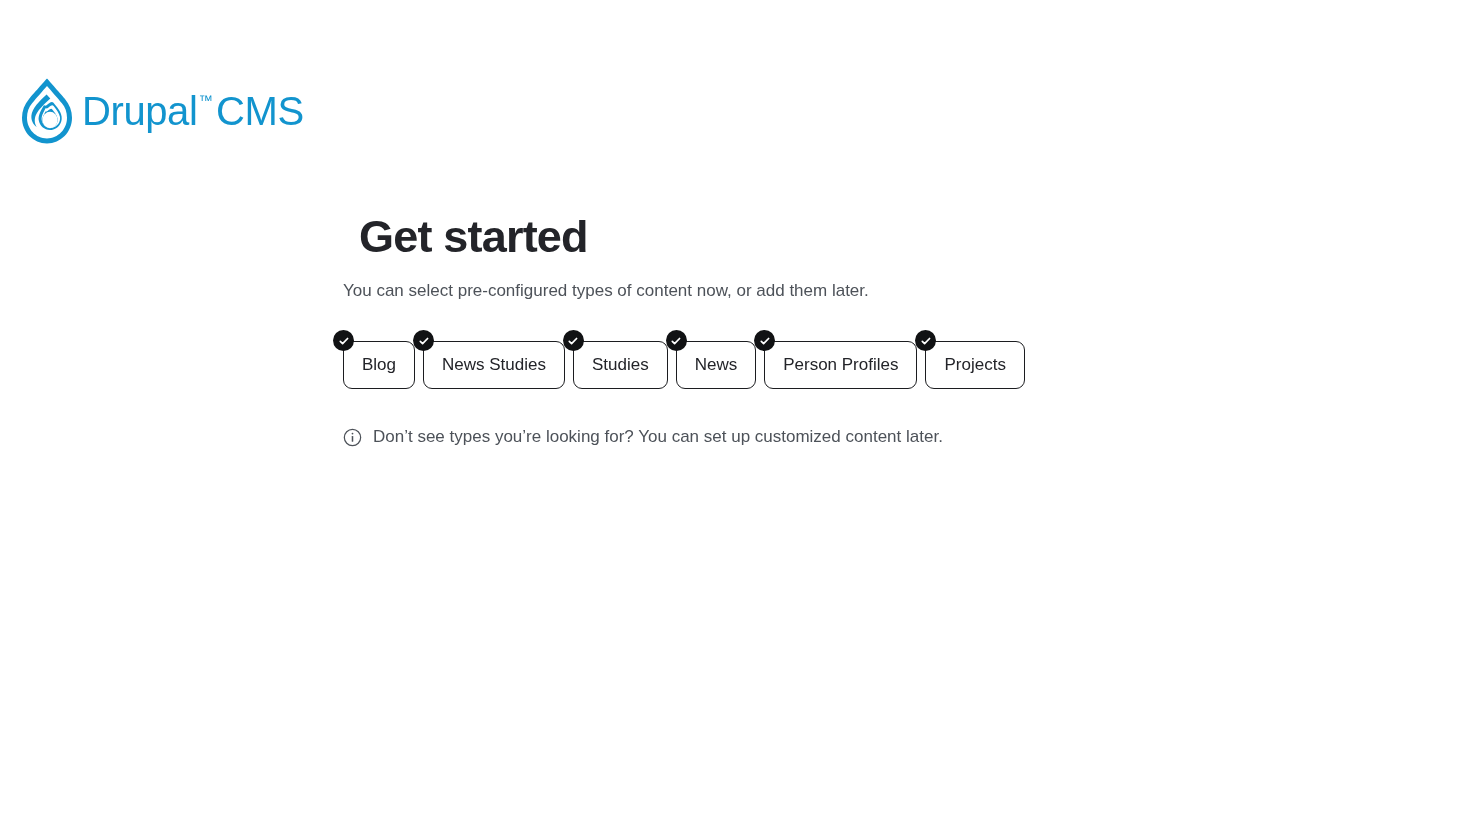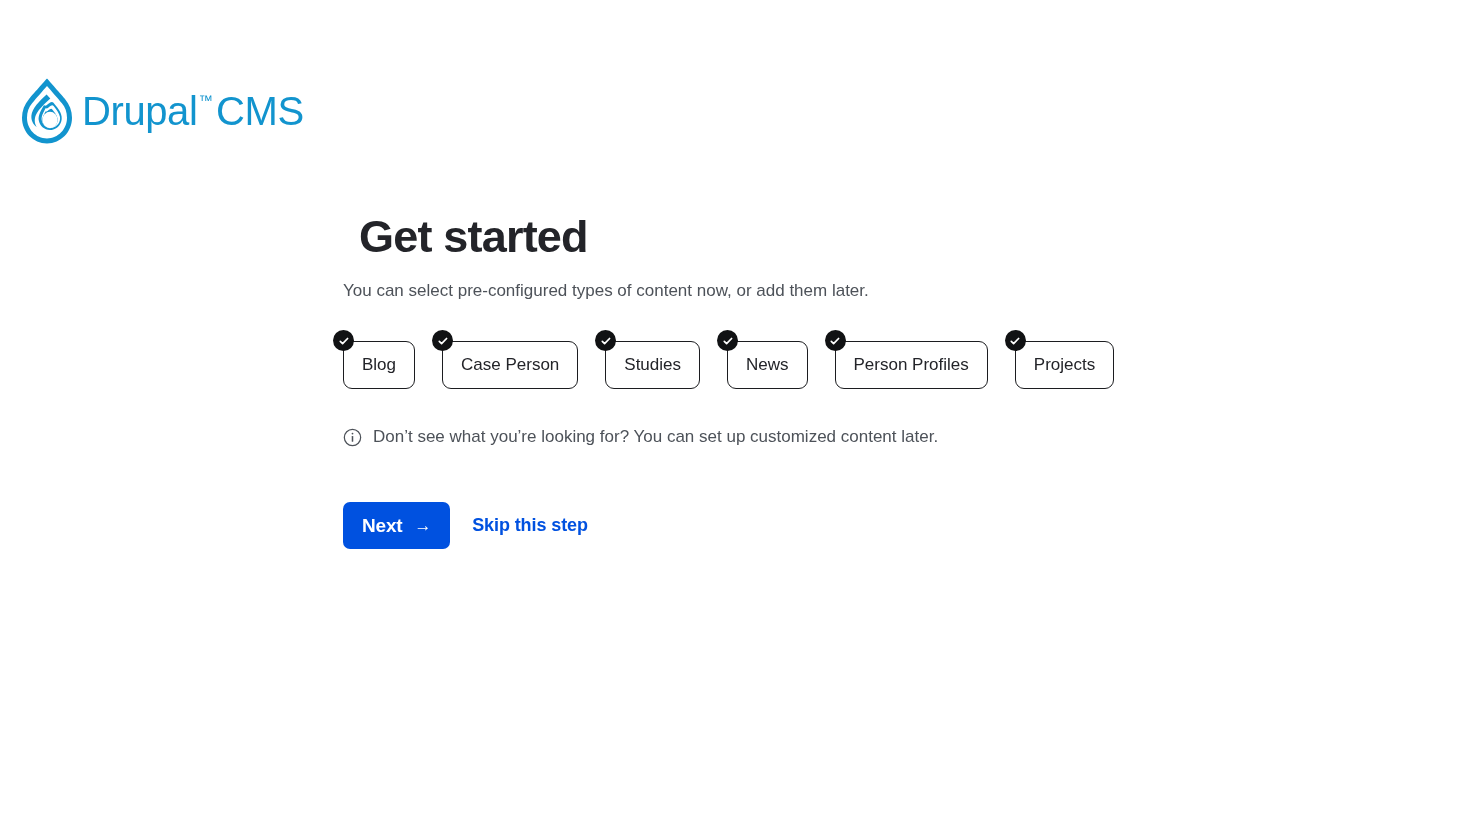--- a/index.html
+++ b/index.html
@@ -78,21 +78,21 @@
     line-height: 1.45;
     color: #4d5259;
   }
 
   
   .chip-row {
     margin-top: 38px;
     display: flex;
     flex-wrap: wrap;
     align-items: center;
-    gap: 27px;
+    gap: 8px;
   }
   .chip {
     position: relative;
     display: inline-flex;
     align-items: center;
     justify-content: center;
     height: 48px;
     padding: 0 18px;
     border: 1.6px solid #1c1d20;
     border-radius: 9px;
@@ -206,21 +206,21 @@
           </svg>
         </span>
         <span>Blog</span>
       </div>
       <div class="chip">
         <span class="chip-check">
           <svg width="12" height="12" viewBox="0 0 12 12" aria-hidden="true">
             <path d="M2.3 6.3 L4.6 8.6 L9.6 3.5" fill="none" stroke="#ffffff" stroke-width="1.7" stroke-linecap="round" stroke-linejoin="round"></path>
           </svg>
         </span>
-        <span>Case Person</span>
+        <span>News Studies</span>
       </div>
       <div class="chip">
         <span class="chip-check">
           <svg width="12" height="12" viewBox="0 0 12 12" aria-hidden="true">
             <path d="M2.3 6.3 L4.6 8.6 L9.6 3.5" fill="none" stroke="#ffffff" stroke-width="1.7" stroke-linecap="round" stroke-linejoin="round"></path>
           </svg>
         </span>
         <span>Studies</span>
       </div>
       <div class="chip">
@@ -248,24 +248,17 @@
         <span>Projects</span>
       </div>
     </div>
 
   <div class="info-note">
     <svg class="info-icon" viewBox="0 0 20 20" aria-hidden="true">
       <circle cx="10" cy="10" r="8.6" fill="none" stroke="#4d5259" stroke-width="1.3"></circle>
       <circle cx="10" cy="5.9" r="0.95" fill="#4d5259"></circle>
       <rect x="9.2" y="8.3" width="1.6" height="6.3" rx="0.7" fill="#4d5259"></rect>
     </svg>
-    <span>Don’t see what you’re looking for? You can set up customized content later.</span>
+    <span>Don’t see types you’re looking for? You can set up customized content later.</span>
   </div>
 
-  <div class="actions">
-    <button class="btn-next">
-      <span>Next</span>
-      <span class="arrow">→</span>
-    </button>
-    <a class="skip-link">Skip this step</a>
-  </div>
 
 </div>
 
 </body></html>

